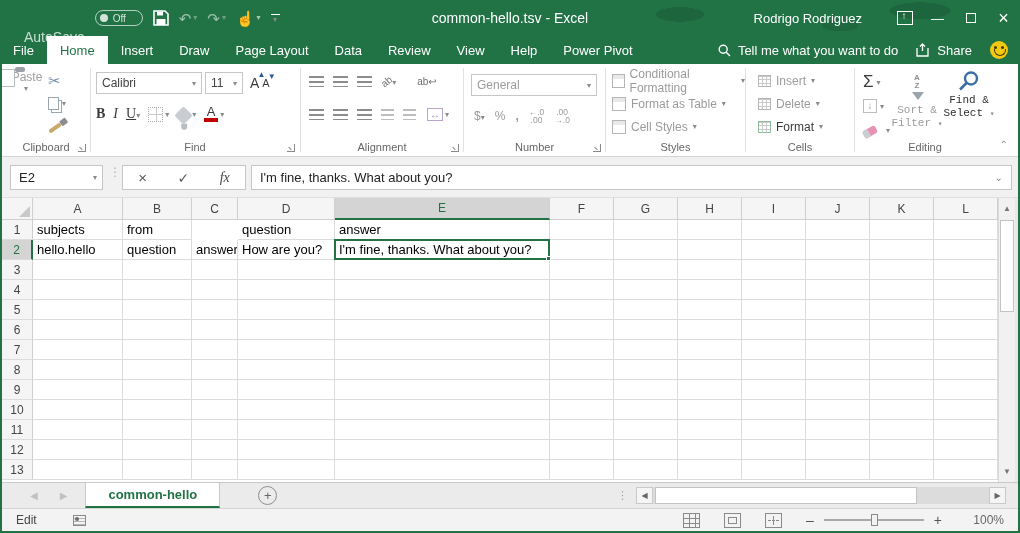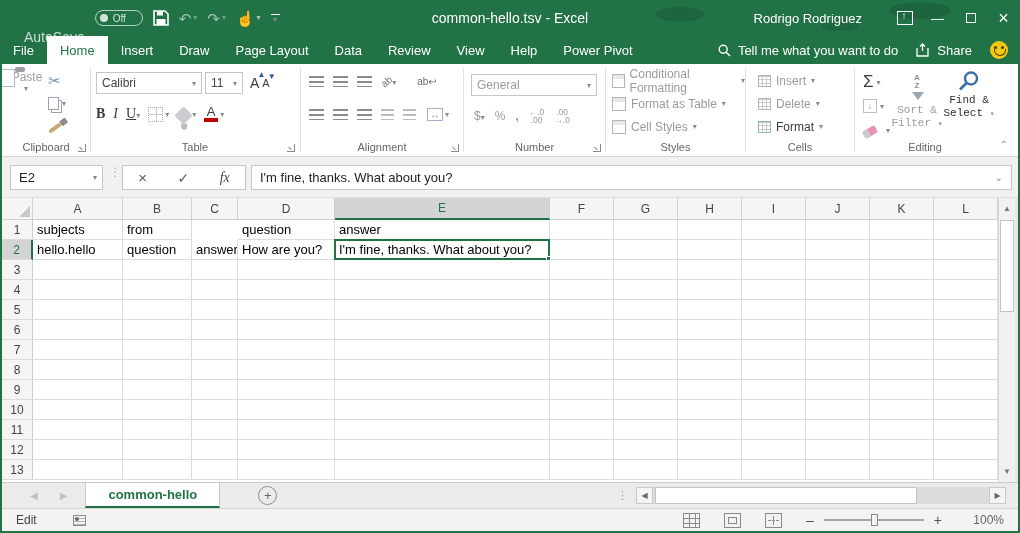--- a/index.html
+++ b/index.html
@@ -327,21 +327,21 @@
           </span>
         <span style="display:flex;align-items:center;gap:2px;">
             <span class="bucket-icon"></span>
             <span class="dd">▾</span>
           </span>
         <span style="display:flex;align-items:center;gap:2px;">
           <span class="fontcolor-icon"><span>A</span><span class="cbar"></span></span>
             <span class="dd">▾</span>
         </span>
       </div>
-      <div class="rgroup-label">Table</div>
+      <div class="rgroup-label">Find</div>
       <span class="launcher"></span>
     </div>
     <div class="gsep" style="left:298px;"></div>
 
     <div class="rgroup" style="left:299px; width:162px;">
       <div class="alrow" style="left:8px; top:10px;">
         <span class="bars"></span>
         <span class="bars"></span>
         <span class="bars"></span>
         <span><span class="orient">ab</span><span class="dd">▾</span></span>

